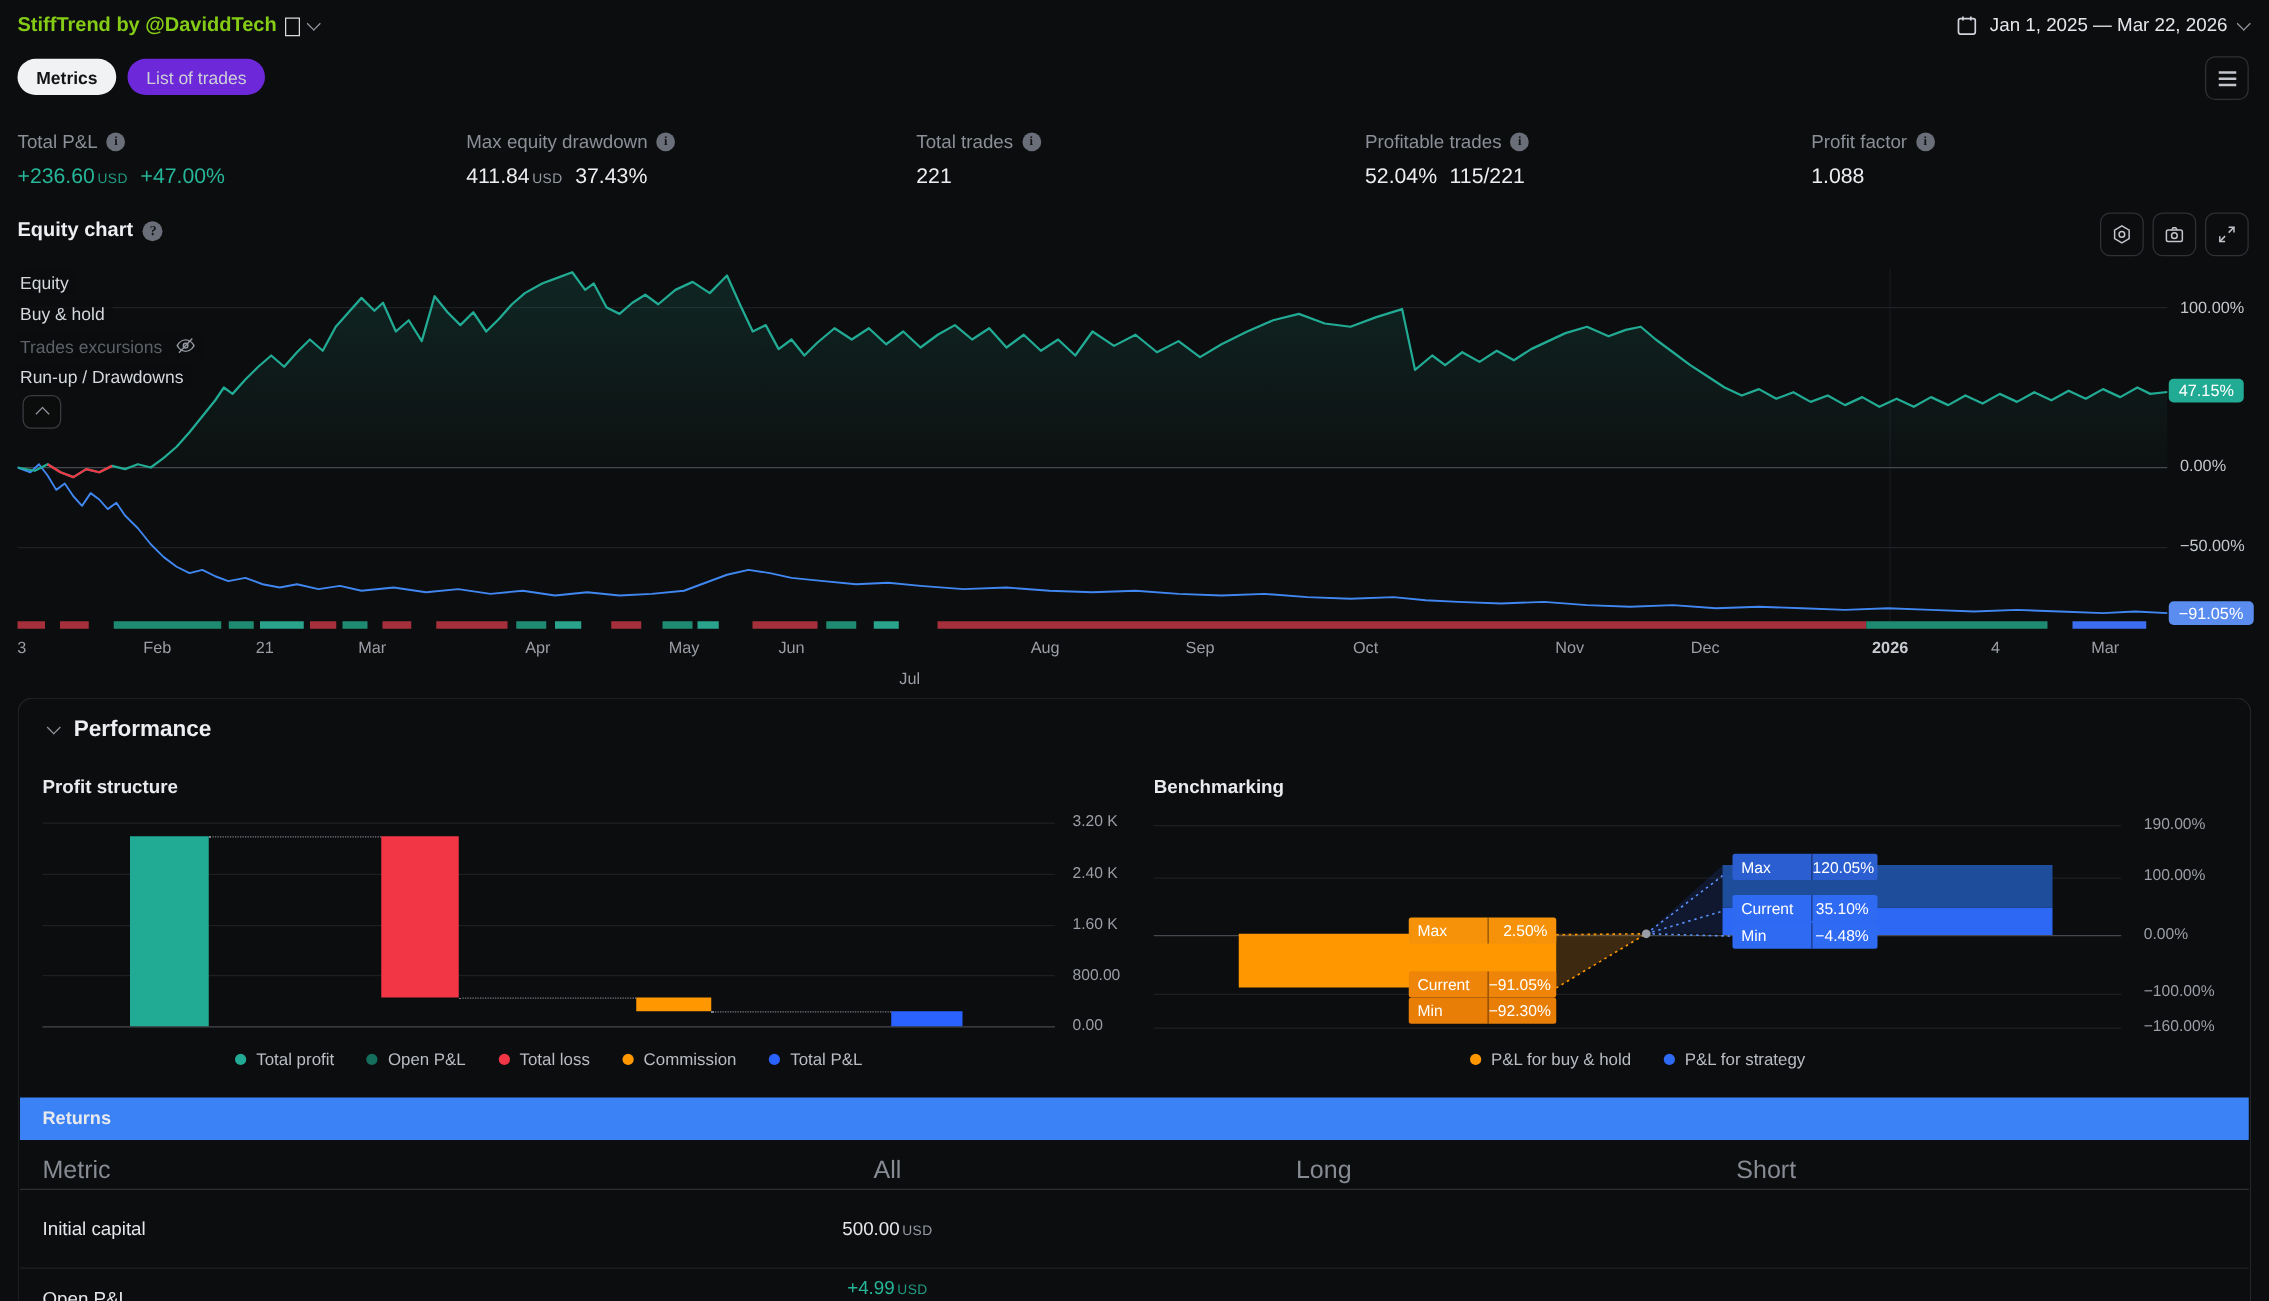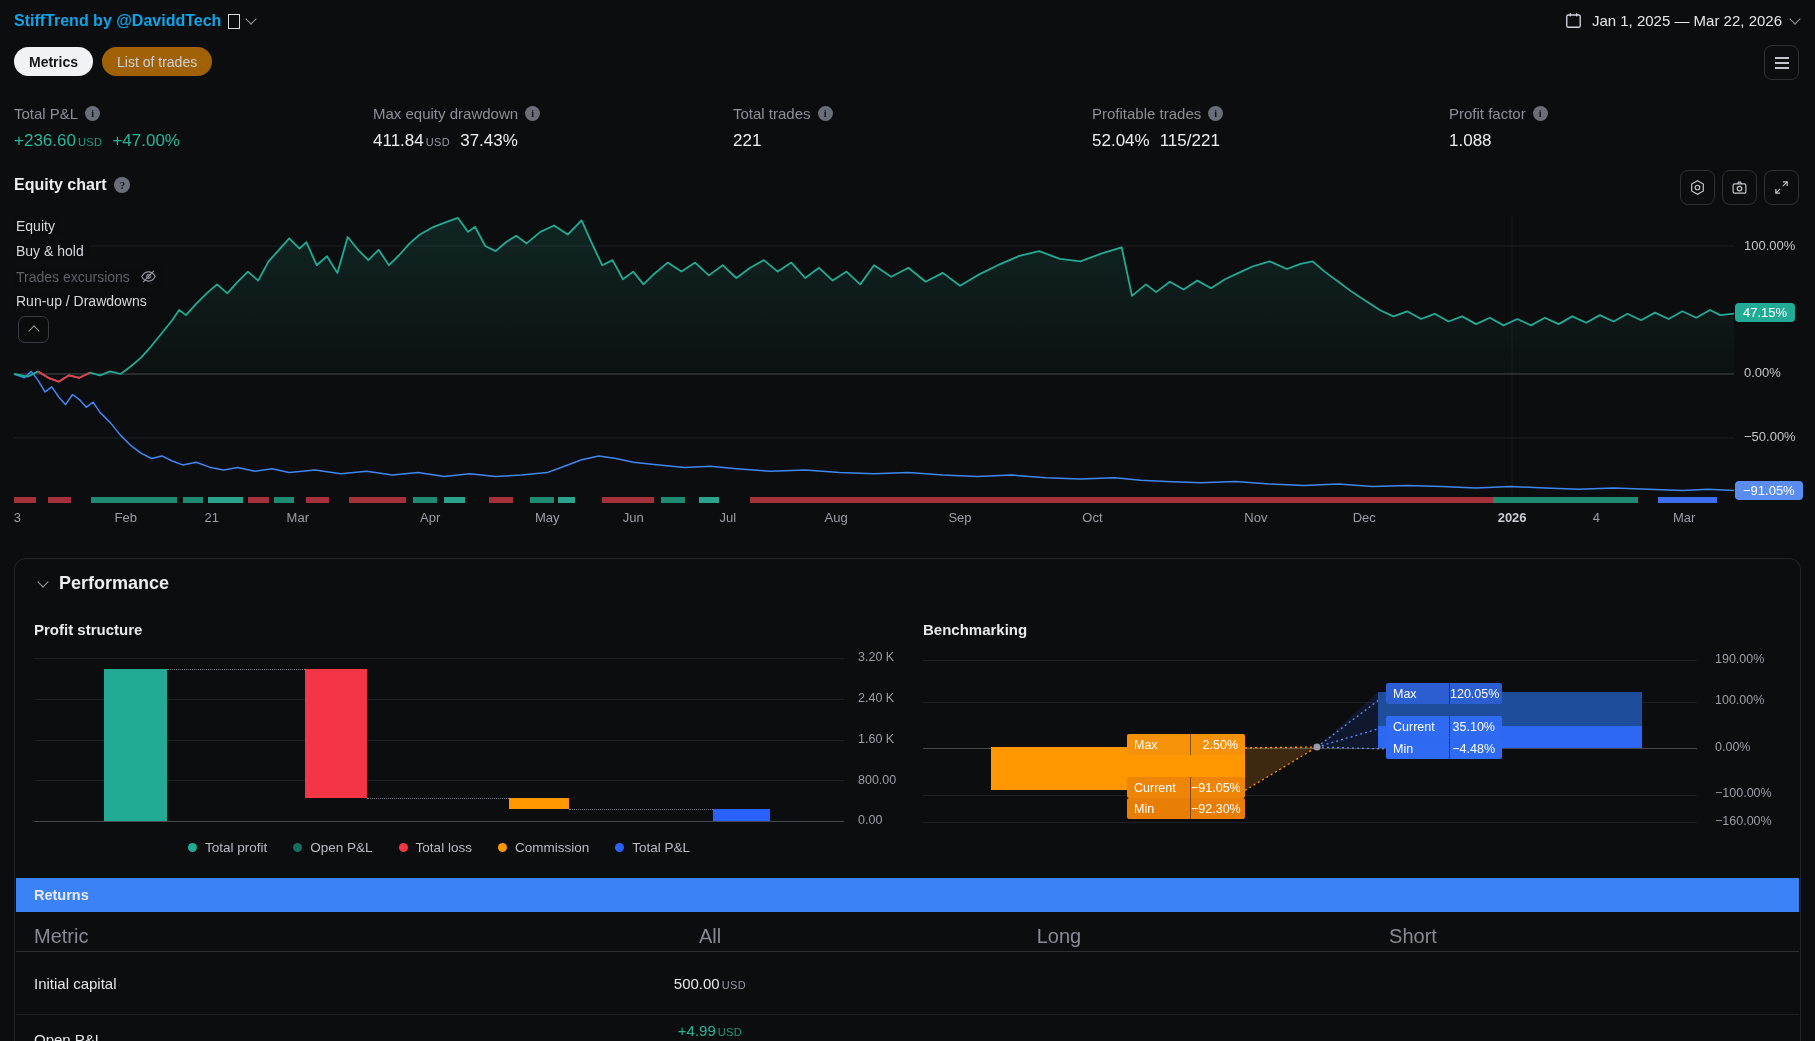--- a/index.html
+++ b/index.html
@@ -1,27 +1,27 @@
 <!DOCTYPE html>
 <html><head>
 <meta charset="utf-8">
 <style>
   html,body{margin:0;padding:0;background:#0c0d0e;width:1815px;height:1041px;overflow:hidden;
     font-family:"Liberation Sans",sans-serif;color:#d1d4dc;-webkit-font-smoothing:antialiased;}
   
   #title-row{position:absolute;left:14px;top:12px;display:flex;align-items:center;gap:7px;}
-  #title-row .t{font-size:16px;font-weight:700;color:#0ea5e9;}
+  #title-row .t{font-size:16px;font-weight:700;color:#84cc16;}
   .box-glyph{display:inline-block;width:10px;height:13px;border:1.5px solid #d8dade;}
   .chev{display:inline-block;width:7px;height:7px;border-right:1.7px solid #9598a1;border-bottom:1.7px solid #9598a1;transform:rotate(45deg);margin-top:-4px;}
   .chev.up{transform:rotate(225deg);margin-top:3px;}
   #date-row{position:absolute;right:16px;top:11px;display:flex;align-items:center;gap:9px;font-size:15px;color:#e4e6ea;}
   
   #tabs{position:absolute;left:14px;top:47px;display:flex;gap:9px;}
   .pill{height:29px;display:flex;align-items:center;padding:0 15px;border-radius:15px;font-size:14px;
-    background:#a16207;color:#cdd0d6;cursor:pointer;}
+    background:#6d28d9;color:#cdd0d6;cursor:pointer;}
   .pill.active{background:#f1f2f4;color:#131415;font-weight:700;}
   .icon-btn{display:flex;align-items:center;justify-content:center;border:1px solid #2f3136;border-radius:8px;
     width:33px;height:33px;color:#c2c5cc;background:transparent;}
   #list-btn{position:absolute;right:16px;top:45px;}
   .hbars{display:flex;flex-direction:column;gap:3px;}
   .hbars b{display:block;width:14px;height:2px;background:#c2c5cc;}
   
   .metric{position:absolute;top:105px;}
   .metric .lab{display:flex;align-items:center;gap:7px;font-size:15px;color:#8b8f98;}
   .circ-ic{width:15px;height:15px;border-radius:50%;background:#6a6e78;color:#121315;font-size:10px;font-weight:700;
@@ -254,21 +254,21 @@
     <div style="left: 1644.32px; width: 58.48px; background: rgb(61, 110, 242);"></div>
   </div>
 <div id="eq-xaxis">
     <span style="left: 3.44px;">3</span>
     <span style="left: 111.8px;">Feb</span>
     <span style="left: 197.8px;">21</span>
     <span style="left: 283.8px;">Mar</span>
     <span style="left: 416.24px;">Apr</span>
     <span style="left: 533.2px;">May</span>
     <span style="left: 619.2px;">Jun</span>
-    <span style="left: 713.8px;">Jul</span>
+    <span style="left: 713.8px; margin-top: 25px;">Jul</span>
     <span style="left: 822.16px;">Aug</span>
     <span style="left: 946px;">Sep</span>
     <span style="left: 1078.44px;">Oct</span>
     <span style="left: 1241.84px;">Nov</span>
     <span style="left: 1350.2px;">Dec</span>
     <span class="bold" style="left: 1498.12px;">2026</span>
     <span style="left: 1582.4px;">4</span>
     <span style="left: 1670.12px;">Mar</span>
   </div>
 
@@ -366,20 +366,30 @@
     <div class="bm-box" style="left:463px;top:92px;width:116px;height:21px;background:#2e6af2">
       <span class="k">Min</span>
       <span class="v">−4.48%</span>
         </div>
   </div>
   <div class="bm-yb" style="top:93px">190.00%</div>
   <div class="bm-yb" style="top:134px">100.00%</div>
   <div class="bm-yb" style="top:181px">0.00%</div>
   <div class="bm-yb" style="top:227px">−100.00%</div>
   <div class="bm-yb" style="top:255px">−160.00%</div>
+  <div id="bm-legend" class="legend-row" style="left:908px;width:774px">
+        <span class="leg">
+          <i style="background: rgb(255, 152, 0);"></i>
+          <em>P&amp;L for buy &amp; hold</em>
+        </span>
+        <span class="leg">
+          <i style="background: rgb(46, 106, 242);"></i>
+          <em>P&amp;L for strategy</em>
+        </span>
+      </div>
 
   <div id="returns-bar">
     <span>Returns</span>
   </div>
   <div class="col-h" style="left:19px">Metric</div>
   <div class="col-h ctr" style="left:695px">All</div>
   <div class="col-h ctr" style="left:1044px">Long</div>
   <div class="col-h ctr" style="left:1398px">Short</div>
   <div class="tdiv" style="top:392px;background:#2e2f33"></div>
 

